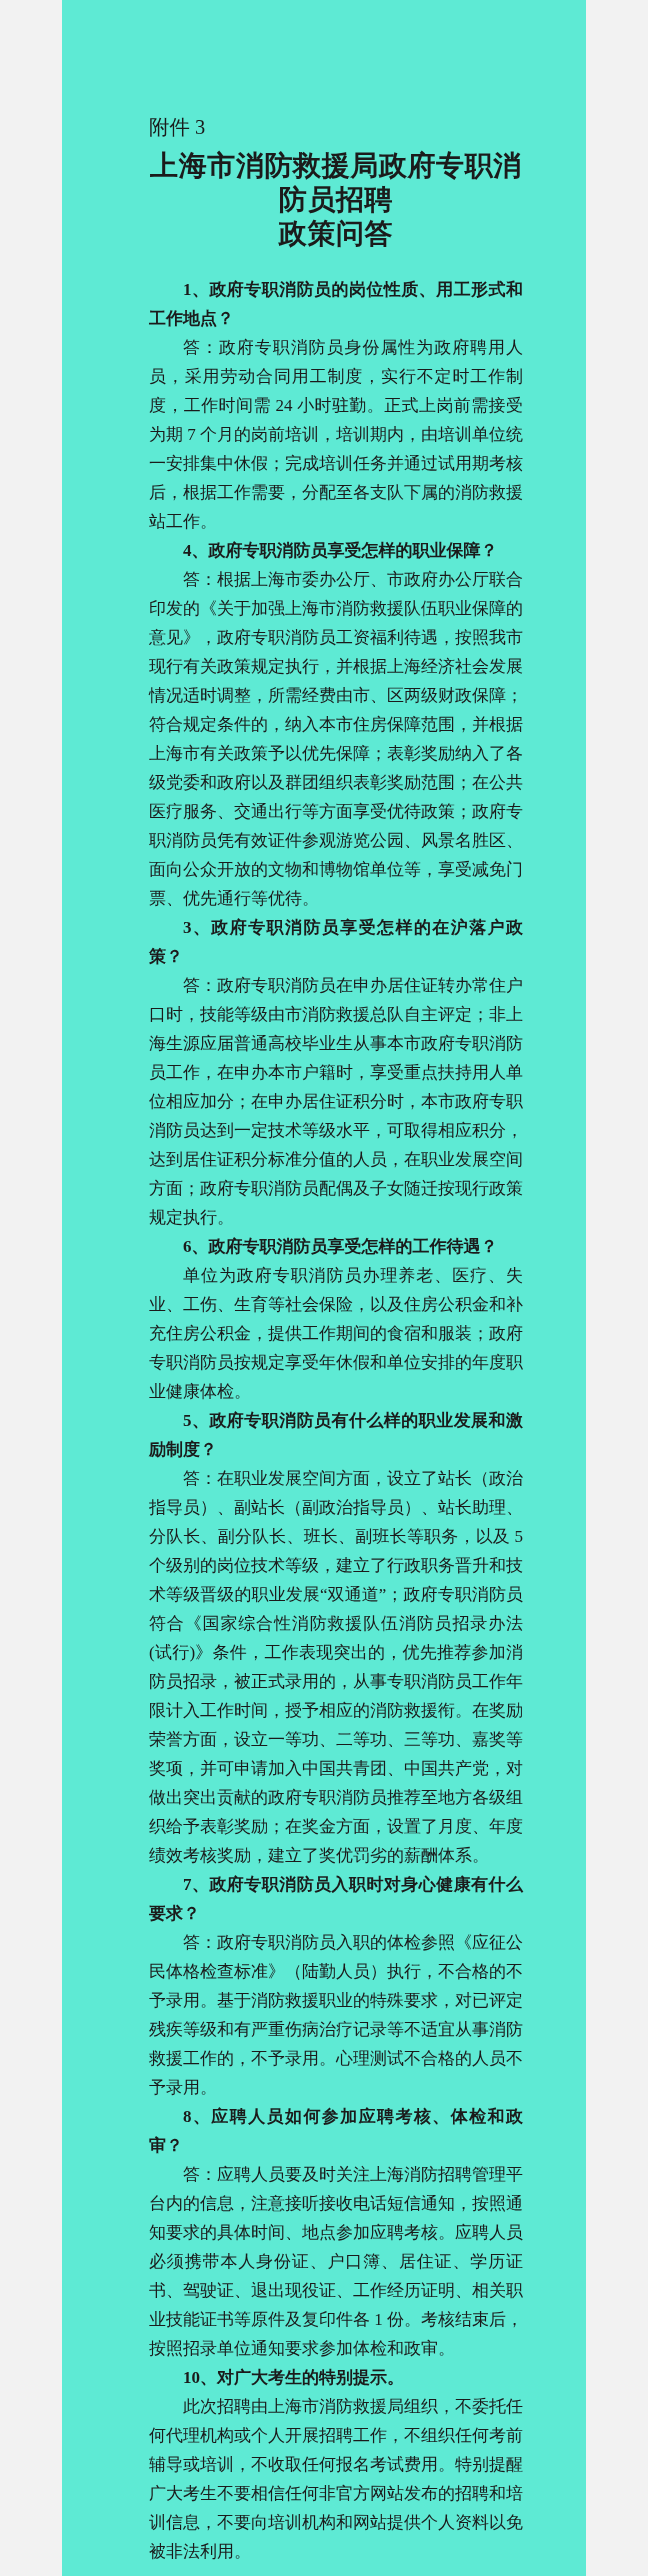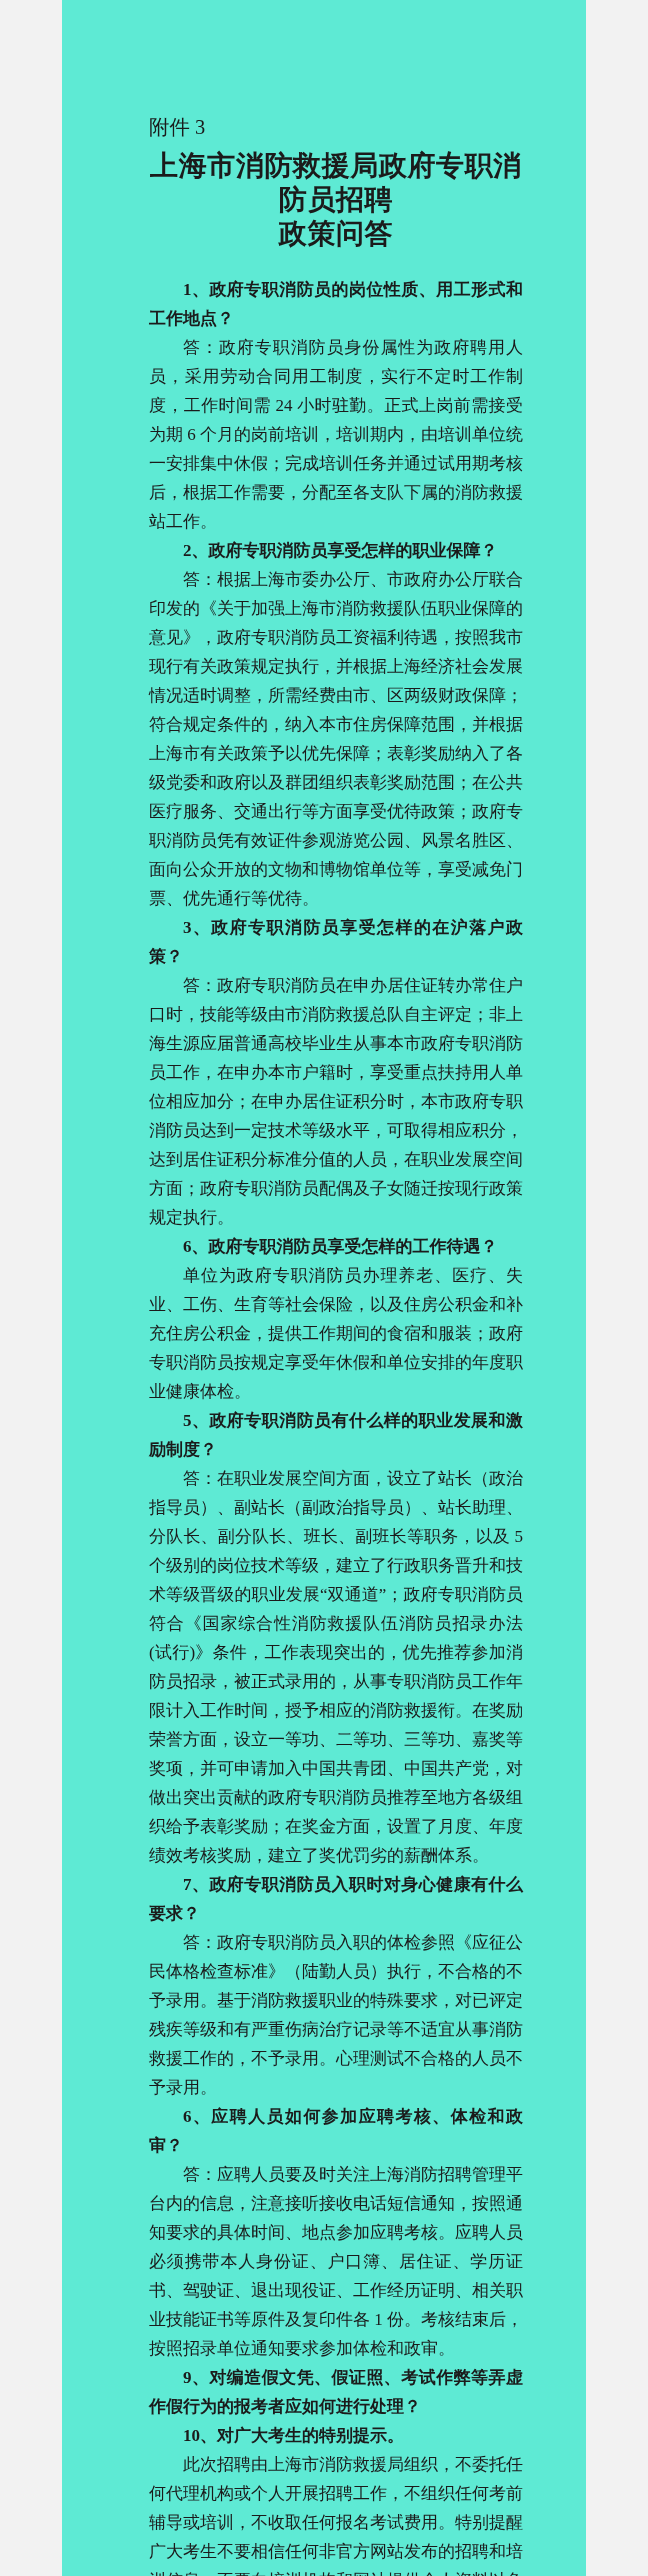--- a/index.html
+++ b/index.html
@@ -60,25 +60,25 @@
 
     <h1 class="doc-title">
       <span class="tline">上海市消防救援局政府专职消防员招聘</span>
       <span class="tline">政策问答</span>
     </h1>
 
     <div class="qa-list">
 
       <section>
         <p class="q">1、政府专职消防员的岗位性质、用工形式和工作地点？</p>
-        <p class="a">答：政府专职消防员身份属性为政府聘用人员，采用劳动合同用工制度，实行不定时工作制度，工作时间需 24 小时驻勤。正式上岗前需接受为期 6 个月的岗前培训，培训期内，由培训单位统一安排集中休假；完成培训任务并通过试用期考核后，根据工作需要，分配至各支队下属的消防救援站工作。</p>
+        <p class="a">答：政府专职消防员身份属性为政府聘用人员，采用劳动合同用工制度，实行不定时工作制度，工作时间需 24 小时驻勤。正式上岗前需接受为期 7 个月的岗前培训，培训期内，由培训单位统一安排集中休假；完成培训任务并通过试用期考核后，根据工作需要，分配至各支队下属的消防救援站工作。</p>
       </section>
 
       <section>
-        <p class="q">2、政府专职消防员享受怎样的职业保障？</p>
+        <p class="q">4、政府专职消防员享受怎样的职业保障？</p>
         <p class="a">答：根据上海市委办公厅、市政府办公厅联合印发的《关于加强上海市消防救援队伍职业保障的意见》，政府专职消防员工资福利待遇，按照我市现行有关政策规定执行，并根据上海经济社会发展情况适时调整，所需经费由市、区两级财政保障；符合规定条件的，纳入本市住房保障范围，并根据上海市有关政策予以优先保障；表彰奖励纳入了各级党委和政府以及群团组织表彰奖励范围；在公共医疗服务、交通出行等方面享受优待政策；政府专职消防员凭有效证件参观游览公园、风景名胜区、面向公众开放的文物和博物馆单位等，享受减免门票、优先通行等优待。</p>
       </section>
 
       <section>
         <p class="q">3、政府专职消防员享受怎样的在沪落户政策？</p>
         <p class="a">答：政府专职消防员在申办居住证转办常住户口时，技能等级由市消防救援总队自主评定；非上海生源应届普通高校毕业生从事本市政府专职消防员工作，在申办本市户籍时，享受重点扶持用人单位相应加分；在申办居住证积分时，本市政府专职消防员达到一定技术等级水平，可取得相应积分，达到居住证积分标准分值的人员，在职业发展空间方面；政府专职消防员配偶及子女随迁按现行政策规定执行。</p>
       </section>
 
       <section>
         <p class="q">6、政府专职消防员享受怎样的工作待遇？</p>
@@ -90,26 +90,25 @@
         <p class="a">答：在职业发展空间方面，设立了站长（政治指导员）、副站长（副政治指导员）、站长助理、分队长、副分队长、班长、副班长等职务，以及 5 个级别的岗位技术等级，建立了行政职务晋升和技术等级晋级的职业发展“双通道”；政府专职消防员符合《国家综合性消防救援队伍消防员招录办法(试行)》条件，工作表现突出的，优先推荐参加消防员招录，被正式录用的，从事专职消防员工作年限计入工作时间，授予相应的消防救援衔。在奖励荣誉方面，设立一等功、二等功、三等功、嘉奖等奖项，并可申请加入中国共青团、中国共产党，对做出突出贡献的政府专职消防员推荐至地方各级组织给予表彰奖励；在奖金方面，设置了月度、年度绩效考核奖励，建立了奖优罚劣的薪酬体系。</p>
       </section>
 
 
       <section>
         <p class="q">7、政府专职消防员入职时对身心健康有什么要求？</p>
         <p class="a">答：政府专职消防员入职的体检参照《应征公民体格检查标准》（陆勤人员）执行，不合格的不予录用。基于消防救援职业的特殊要求，对已评定残疾等级和有严重伤病治疗记录等不适宜从事消防救援工作的，不予录用。心理测试不合格的人员不予录用。</p>
       </section>
 
       <section>
-        <p class="q">6、应聘人员如何参加应聘考核、体检和政审？</p>
+        <p class="q">8、应聘人员如何参加应聘考核、体检和政审？</p>
         <p class="a">答：应聘人员要及时关注上海消防招聘管理平台内的信息，注意接听接收电话短信通知，按照通知要求的具体时间、地点参加应聘考核。应聘人员必须携带本人身份证、户口簿、居住证、学历证书、驾驶证、退出现役证、工作经历证明、相关职业技能证书等原件及复印件各 1 份。考核结束后，按照招录单位通知要求参加体检和政审。</p>
       </section>
 
       <section>
-        <p class="q">9、对编造假文凭、假证照、考试作弊等弄虚作假行为的报考者应如何进行处理？</p>
       </section>
 
       <section>
         <p class="q">10、对广大考生的特别提示。</p>
         <p class="a">此次招聘由上海市消防救援局组织，不委托任何代理机构或个人开展招聘工作，不组织任何考前辅导或培训，不收取任何报名考试费用。特别提醒广大考生不要相信任何非官方网站发布的招聘和培训信息，不要向培训机构和网站提供个人资料以免被非法利用。</p>
       </section>
 
     </div>
   </div>
 </div>

